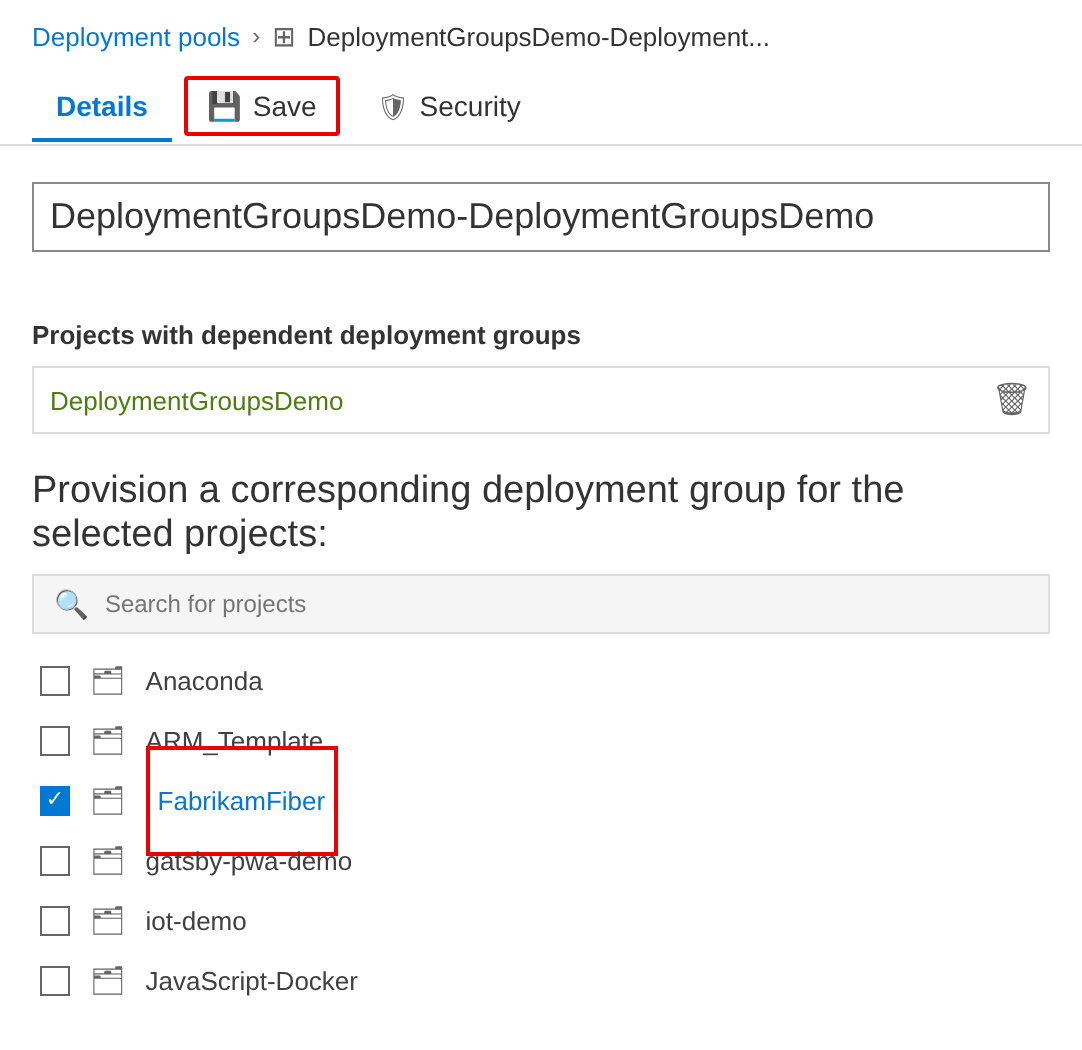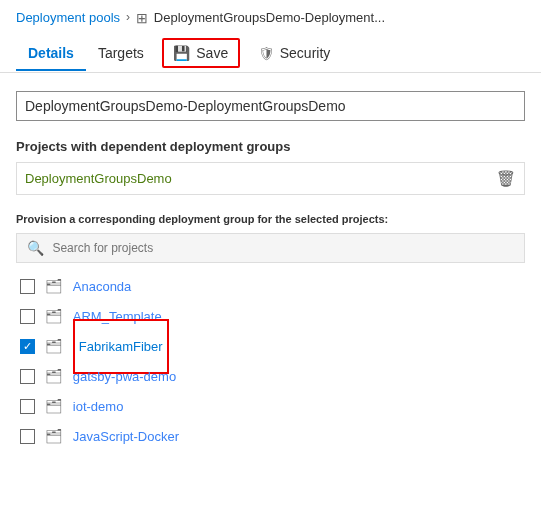--- a/index.html
+++ b/index.html
@@ -8,21 +8,21 @@
       font-size: 14px;
       background: #fff;
       color: #333;
       width: 541px;
       min-height: 525px;
     }
 
     
     .breadcrumb {
       display: flex;
-      align-items: flex-start;
+      align-items: center;
       padding: 10px 16px 8px 16px;
       font-size: 13px;
       color: #0078d4;
       gap: 6px;
     }
     .breadcrumb-link {
       color: #0078d4;
       cursor: pointer;
       text-decoration: none;
     }
@@ -105,31 +105,31 @@
     .field-label {
       font-size: 13px;
       color: #333;
       margin-bottom: 6px;
       font-weight: 400;
     }
     .text-input {
       width: 100%;
       border: 1px solid #8a8a8a;
       padding: 6px 8px;
-      font-size: 14px;
+      font-size: 18px;
       color: #333;
       outline: none;
       font-family: 'Segoe UI', sans-serif;
     }
 
     .section-title {
       font-size: 13px;
       font-weight: 600;
       color: #333;
-      margin-top: 18px;
+      margin-top: 34px;
       margin-bottom: 8px;
     }
 
     .project-row {
       display: flex;
       align-items: center;
       justify-content: space-between;
       padding: 6px 8px;
       border: 1px solid #ddd;
     }
@@ -137,25 +137,25 @@
       font-size: 13px;
       color: #4d7c0f;
     }
     .delete-icon {
       cursor: pointer;
       color: #666;
       font-size: 16px;
     }
 
     .provision-label {
-      font-size: 11px;
+      font-size: 19px;
       color: #333;
       margin-top: 18px;
       margin-bottom: 8px;
-      font-weight: 700;
+      font-weight: 400;
     }
 
     .search-box {
       display: flex;
       align-items: center;
       border: 1px solid #ddd;
       background: #f5f5f5;
       padding: 6px 10px;
       gap: 8px;
       margin-bottom: 10px;
@@ -206,21 +206,21 @@
       font-size: 11px;
       line-height: 1;
     }
     .project-item-icon {
       font-size: 14px;
       color: #666;
       flex-shrink: 0;
     }
     .project-item-name {
       font-size: 13px;
-      color: #3b82f6;
+      color: #404040;
     }
     .project-item.highlighted .project-item-name {
       color: #0078d4;
     }
     .highlighted-box {
       border: 2px solid #e00;
       padding: 18px 4px;
     }
   </style>
 </head>
@@ -230,23 +230,20 @@
   <a class="breadcrumb-link">Deployment pools</a>
   <span class="breadcrumb-separator">›</span>
   <span class="breadcrumb-icon">⊞</span>
   <span class="breadcrumb-current">DeploymentGroupsDemo-Deployment...</span>
 </div>
 
 <div class="tabs">
   <div class="tab active">
     <span>Details</span>
   </div>
-  <div class="tab">
-    <span>Targets</span>
-  </div>
   <div class="tab-save">
     <span class="tab-save-icon">💾</span>
     <span>Save</span>
   </div>
   <div class="tab-security">
     <span class="tab-security-icon">🛡</span>
     <span>Security</span>
   </div>
 </div>
 

